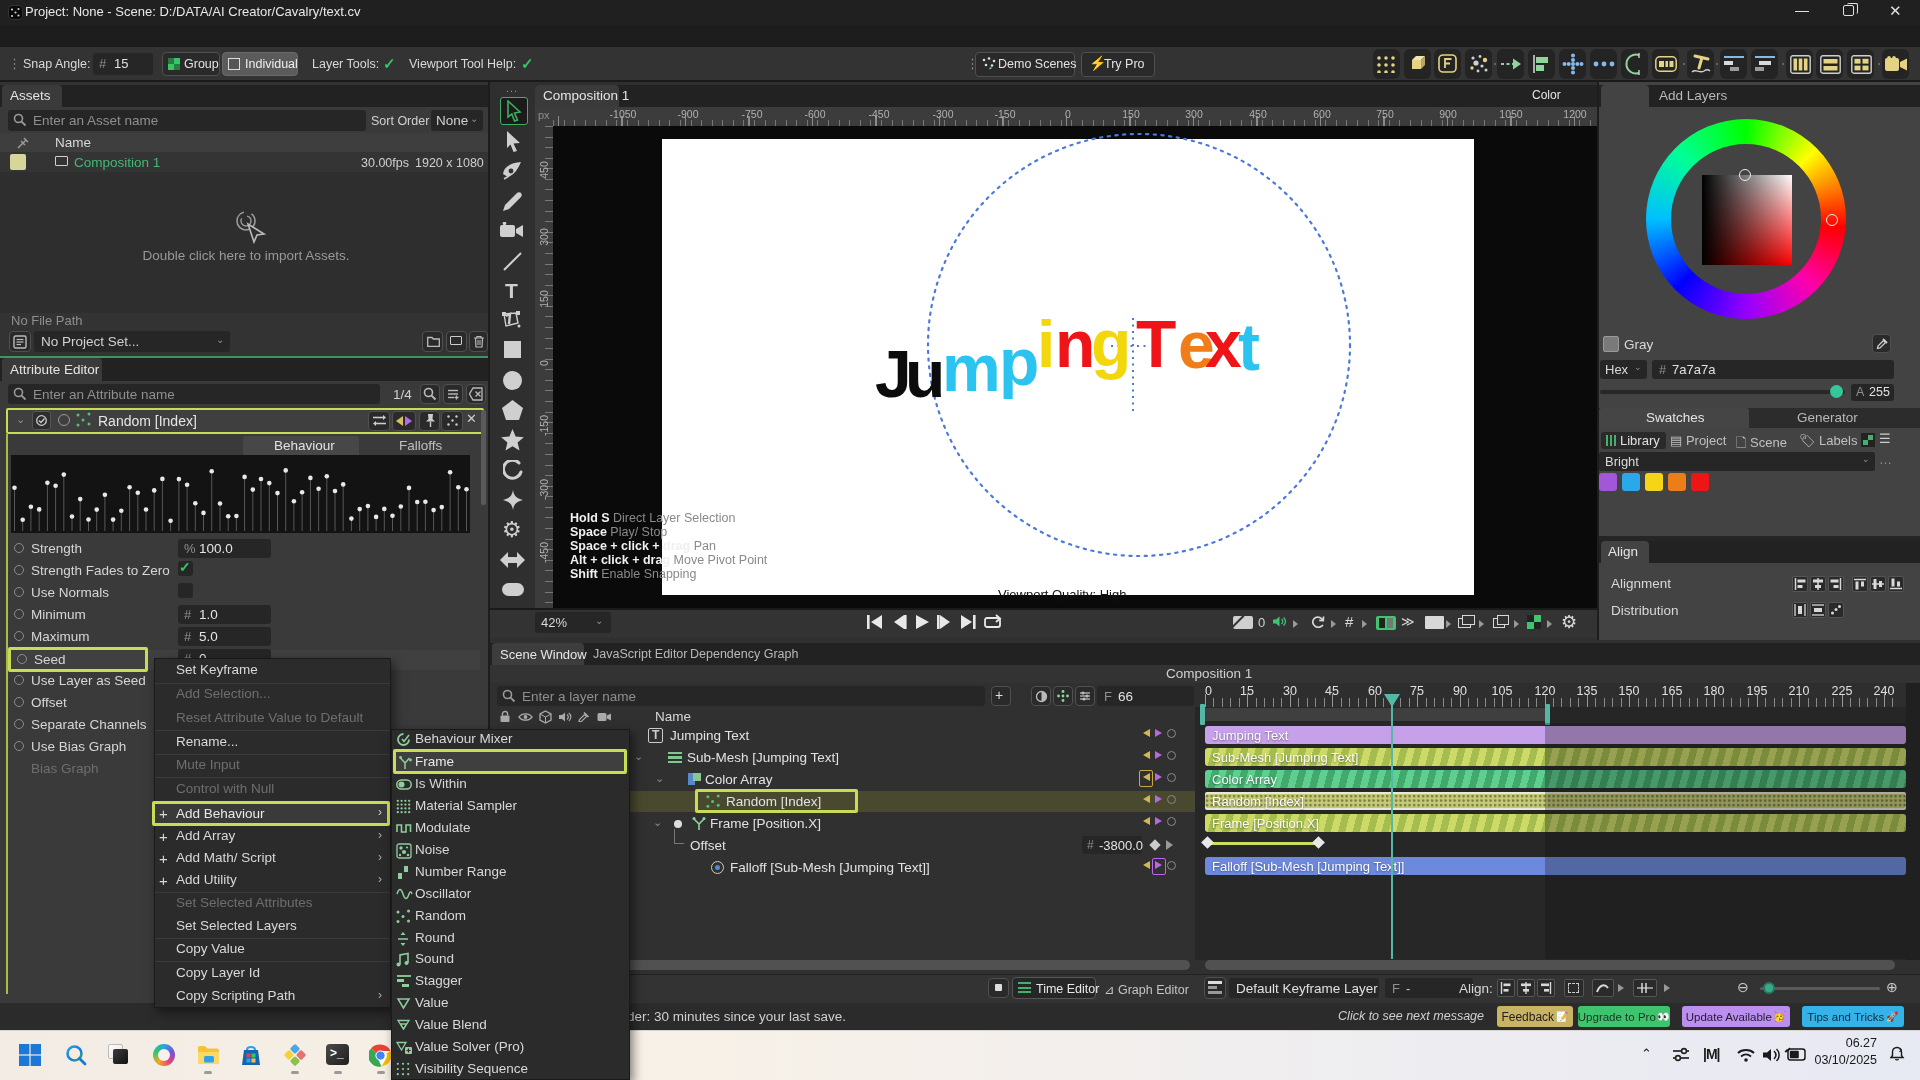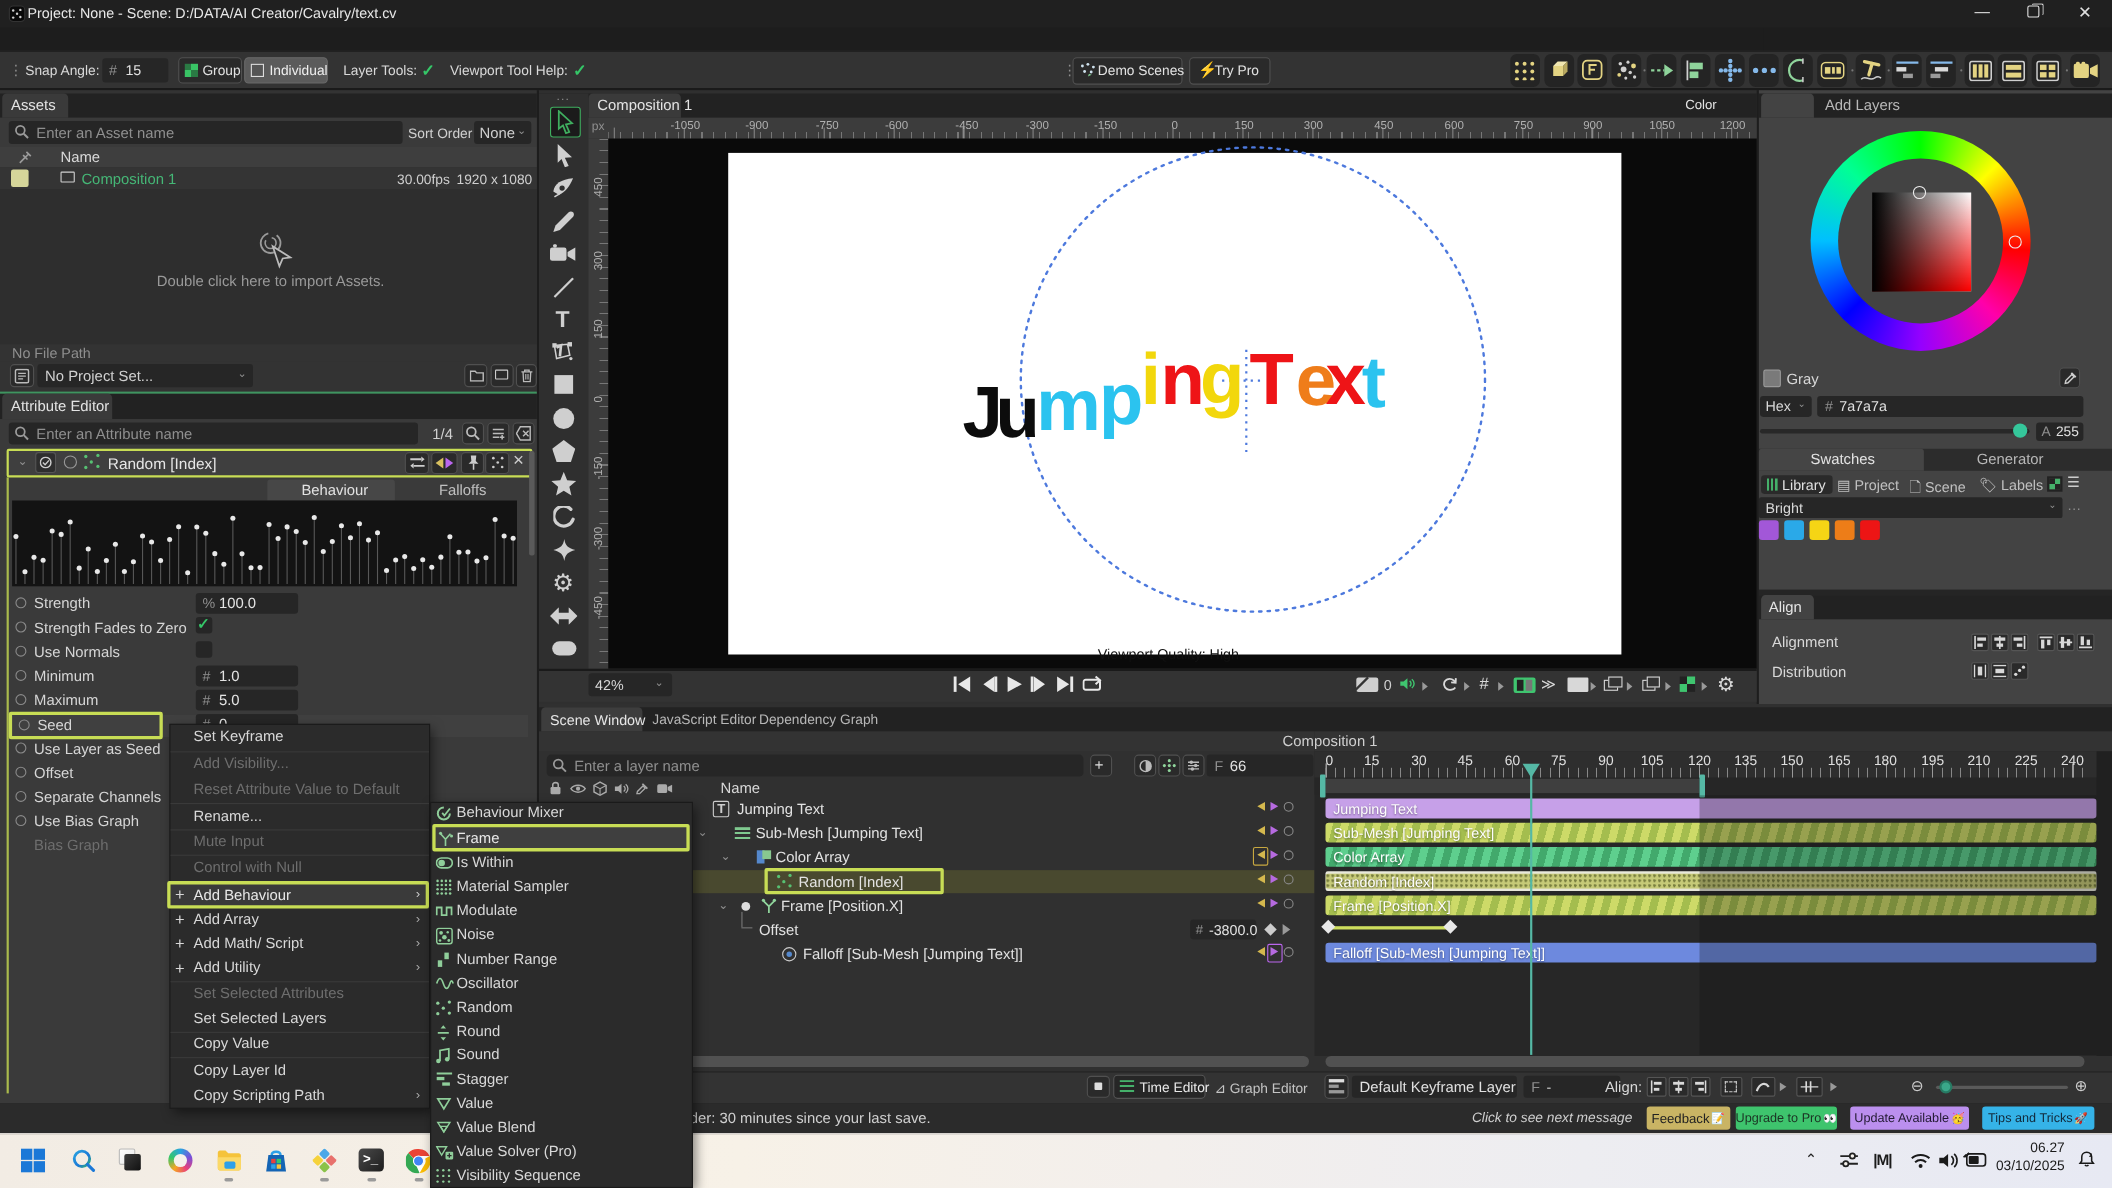--- a/index.html
+++ b/index.html
@@ -610,20 +610,27 @@
     <div class="abs txt" style="left:942px;top:335px;font-size:66px;font-weight:bold;line-height:1;color:#2bc3ef;">m</div>
     <div class="abs txt" style="left:999px;top:329px;font-size:66px;font-weight:bold;line-height:1;color:#2bc3ef;">p</div>
     <div class="abs txt" style="left:1037px;top:311px;font-size:66px;font-weight:bold;line-height:1;color:#f2d70c;">i</div>
     <div class="abs txt" style="left:1055px;top:311px;font-size:66px;font-weight:bold;line-height:1;color:#ee1417;">n</div>
     <div class="abs txt" style="left:1091px;top:310px;font-size:66px;font-weight:bold;line-height:1;color:#f2d70c;">g</div>
     <div class="abs txt" style="left:1136px;top:311px;font-size:66px;font-weight:bold;line-height:1;color:#ee1417;">T</div>
     <div class="abs txt" style="left:1178px;top:312px;font-size:66px;font-weight:bold;line-height:1;color:#ef7d1a;">e</div>
     <div class="abs txt" style="left:1205px;top:311px;font-size:66px;font-weight:bold;line-height:1;color:#ee1417;">x</div>
     <div class="abs txt" style="left:1238px;top:314px;font-size:66px;font-weight:bold;line-height:1;color:#2bc3ef;">t</div>
 
+<div class="abs" style="left:570px;top:512px;font-size:12.5px;line-height:13.9px;color:#8a8a8a;">
+<div><b style="color:#f0f0f0;">Hold S</b> Direct Layer Selection</div>
+<div><b style="color:#f0f0f0;">Space</b> Play/ Stop</div>
+<div><b style="color:#f0f0f0;">Space + click + drag</b> Pan</div>
+<div><b style="color:#f0f0f0;">Alt + click + drag</b> Move Pivot Point</div>
+<div><b style="color:#f0f0f0;">Shift</b> Enable Snapping</div>
+</div>
 <div class="abs txt" style="left:998px;top:587px;font-size:13px;color:#111;">Viewport Quality: High</div>
 
 <div class="abs" style="left:490px;top:608px;width:1107px;height:30px;background:#333333;border-top:2px solid #1a1a1a;"></div>
 <div class="abs well" style="left:535px;top:612px;width:76px;height:21px;"></div>
 <div class="abs txt" style="left:541px;top:615px;font-size:13px;color:#d8d8d8;">42%</div>
 <div class="abs dim" style="left:595px;top:615px;font-size:10px;">⌄</div>
 <svg class="abs" style="left:866px;top:614px;" width="18" height="16">
       <rect x="1" y="1" width="2.6" height="14" fill="#e8e8e8"></rect>
       <path d="M16 1 L5 8 L16 15 Z" fill="#e8e8e8"></path>
     </svg>
@@ -1140,21 +1147,21 @@
 <div class="abs txt" style="left:1877px;top:1036px;transform:translateX(-100%);font-size:12.5px;color:#1a1a1a;">06.27</div>
 <div class="abs txt" style="left:1877px;top:1053px;transform:translateX(-100%);font-size:12.5px;color:#1a1a1a;">03/10/2025</div>
 <svg class="abs" style="left:1889px;top:1046px;" width="16" height="16">
       <path d="M8 1.5 C5 1.5 3.5 3.5 3.5 6 L3.5 9.5 L2 11.5 L14 11.5 L12.5 9.5 L12.5 6 C12.5 3.5 11 1.5 8 1.5 Z" fill="none" stroke="#1a1a1a" stroke-width="1.4"></path>
       <path d="M6.5 13 C7 14.2 9 14.2 9.5 13" fill="none" stroke="#1a1a1a" stroke-width="1.3"></path>
       <text x="10" y="6" font-size="6" font-weight="bold" fill="#1a1a1a">z</text>
     </svg>
 
 <div class="abs" style="left:154px;top:658px;width:237px;height:350px;background:#2b2b2b;border:1px solid #1a1a1a;box-shadow:3px 4px 10px rgba(0,0,0,0.5);z-index:50;"></div>
     <div class="abs txt" style="left:176px;top:662px;font-size:13.5px;color:#d8d8d8;z-index:51;">Set Keyframe</div>
-    <div class="abs txt" style="left:176px;top:686px;font-size:13.5px;color:#6e6e6e;z-index:51;">Add Visibility...</div>
+    <div class="abs txt" style="left:176px;top:686px;font-size:13.5px;color:#6e6e6e;z-index:51;">Add Selection...</div>
     <div class="abs txt" style="left:176px;top:710px;font-size:13.5px;color:#6e6e6e;z-index:51;">Reset Attribute Value to Default</div>
     <div class="abs txt" style="left:176px;top:734px;font-size:13.5px;color:#d8d8d8;z-index:51;">Rename...</div>
     <div class="abs txt" style="left:176px;top:757px;font-size:13.5px;color:#6e6e6e;z-index:51;">Mute Input</div>
     <div class="abs txt" style="left:176px;top:781px;font-size:13.5px;color:#6e6e6e;z-index:51;">Control with Null</div>
     <div class="abs txt" style="left:159px;top:805px;font-size:15px;color:#d8d8d8;z-index:51;">+</div>
     <div class="abs txt" style="left:176px;top:805px;font-size:13.5px;color:#d8d8d8;z-index:51;">Add Behaviour</div>
     <div class="abs txt" style="left:378px;top:805px;font-size:12px;color:#aaa;z-index:51;">›</div>
     <div class="abs txt" style="left:159px;top:828px;font-size:15px;color:#d8d8d8;z-index:51;">+</div>
     <div class="abs txt" style="left:176px;top:828px;font-size:13.5px;color:#d8d8d8;z-index:51;">Add Array</div>
     <div class="abs txt" style="left:378px;top:828px;font-size:12px;color:#aaa;z-index:51;">›</div>

